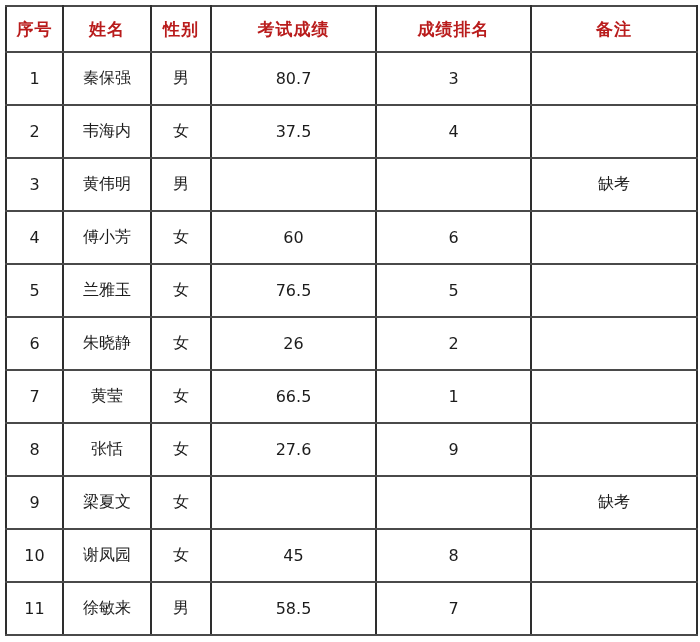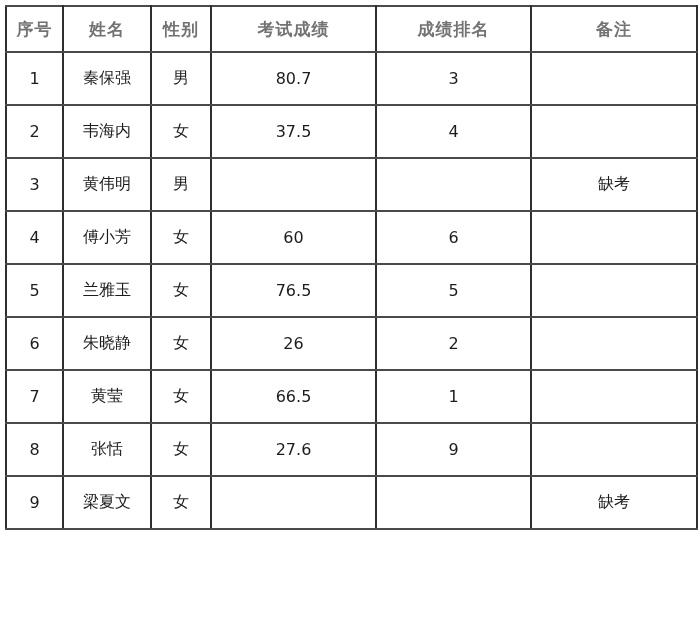--- a/index.html
+++ b/index.html
@@ -51,21 +51,21 @@
   }
   .score-table thead tr {
     height: 46px;
   }
   .score-table tbody tr {
     height: 53px;
   }
   .score-table th {
     font-size: 17px;
     font-weight: bold;
-    color: #737373;
+    color: #b91c1c;
     letter-spacing: 1px;
   }
   .score-table td {
     font-size: 16px;
     font-weight: normal;
     color: #1c1c1c;
   }
 </style>
 </head>
 <body>
@@ -156,15 +156,31 @@
           <td></td>
         </tr>
         <tr>
           <td>9</td>
           <td>梁夏文</td>
           <td>女</td>
           <td></td>
           <td></td>
           <td>缺考</td>
         </tr>
+        <tr>
+          <td>10</td>
+          <td>谢凤园</td>
+          <td>女</td>
+          <td>45</td>
+          <td>8</td>
+          <td></td>
+        </tr>
+        <tr>
+          <td>11</td>
+          <td>徐敏来</td>
+          <td>男</td>
+          <td>58.5</td>
+          <td>7</td>
+          <td></td>
+        </tr>
       </tbody>
   </table>
 </div>
 
 </body></html>

